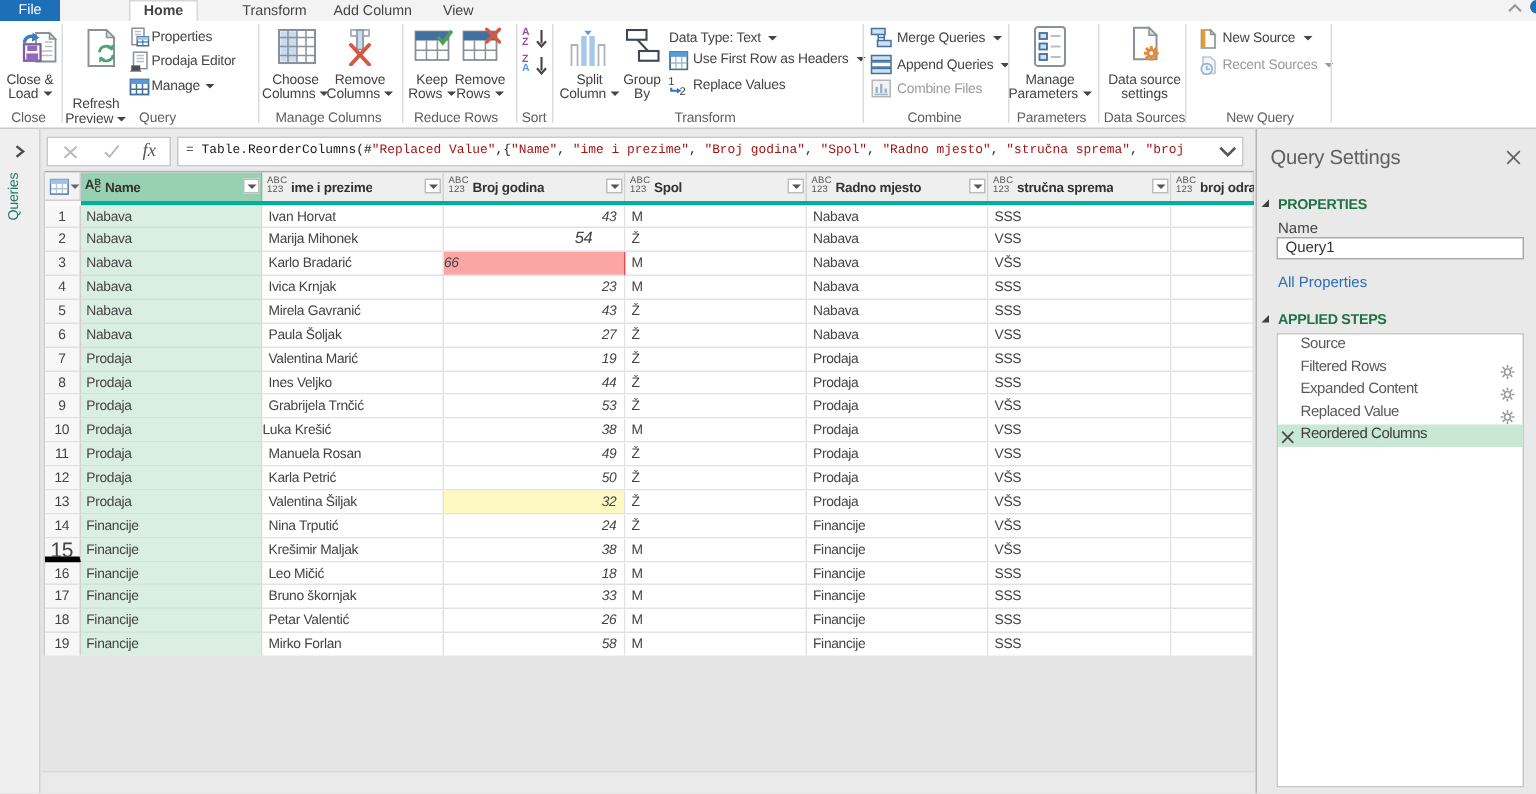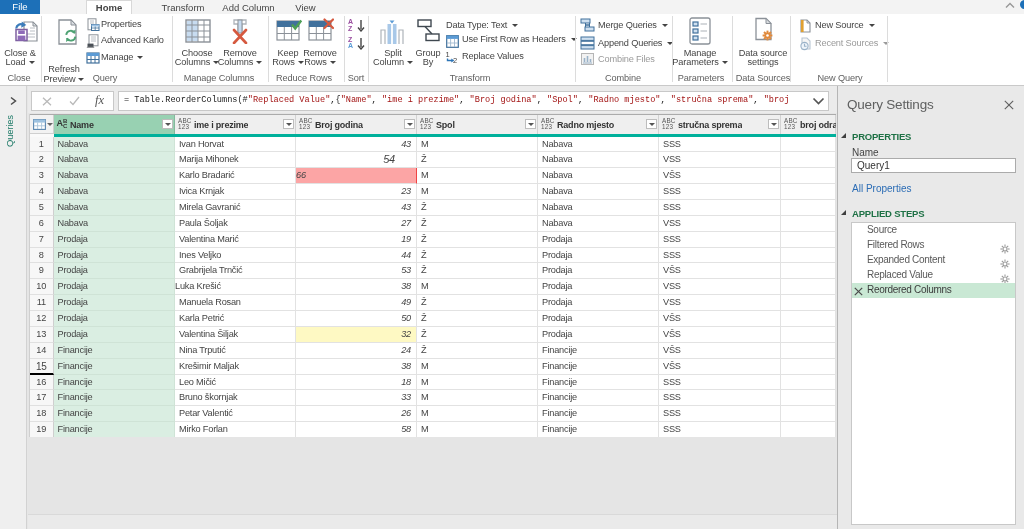--- a/index.html
+++ b/index.html
@@ -69,21 +69,21 @@
 <div class="abs" style="left:86px;top:33.5px;width:14px;height:14px;"><svg width="14" height="14" viewBox="0 0 14 14">
       <rect x="3" y="0.8" width="9" height="11" fill="#fff" stroke="#8b9198" stroke-width="1"></rect>
       <rect x="1.5" y="9.6" width="6" height="3.2" fill="#4a5057"></rect>
       <path d="M1.5 12.8 l-1 0.8 h8 l-1-0.8 z" fill="#30343a"></path>
       <g stroke="#b9bec4" stroke-width="1">
         <line x1="5" y1="3" x2="10" y2="3"></line>
         <line x1="5" y1="5" x2="10" y2="5"></line>
         <line x1="5" y1="7" x2="10" y2="7"></line>
       </g>
     </svg></div>
-<div class="srow" style="left:101px;top:34.5px;color:#444;">Advanced Karlo</div>
+<div class="srow" style="left:101px;top:34.5px;color:#444;">Prodaja Editor</div>
 <div class="abs" style="left:86px;top:51px;width:14px;height:14px;"><svg width="14" height="14" viewBox="0 0 14 14">
       <rect x="1" y="2" width="12" height="10" fill="#fff" stroke="#41719c" stroke-width="1.2"></rect>
       <rect x="1" y="2" width="12" height="3" fill="#5b9bd5"></rect>
       <g stroke="#41719c" stroke-width="1">
         <line x1="5" y1="5" x2="5" y2="12"></line>
         <line x1="9" y1="5" x2="9" y2="12"></line>
         <line x1="1" y1="8.5" x2="13" y2="8.5"></line>
       </g>
     </svg></div>
 <div class="srow" style="left:101px;top:52px;color:#444;">Manage<span class="tri-d" style="margin-left:4px;border-top-color:#444"></span></div>
@@ -464,21 +464,21 @@
 <div class="abs" style="left:0;top:0;width:23.5px;height:100%;background:#f7f7f7;border-right:1px solid #cfcfcf;border-bottom:1px solid #e0e0e0;box-sizing:border-box;text-align:center;font-size:9.2px;letter-spacing:-0.2px;color:#444;line-height:15.5px;">14</div>
 <div class="abs" style="left:23.5px;top:0;width:121px;height:100%;background:#daeee2;border-right:1px solid #cfe3d6;border-bottom:1px solid #cfe3d6;box-sizing:border-box;font-size:9.2px;letter-spacing:-0.2px;color:#444;line-height:15.5px;padding-left:4px;">Financije</div>
 <div class="abs" style="left:145px;top:0;width:121px;height:100%;background:#fff;border-right:1px solid #e2e2e2;border-bottom:1px solid #e2e2e2;box-sizing:border-box;font-size:9.2px;letter-spacing:-0.2px;color:#444;line-height:15.5px;padding-left:4px;white-space:nowrap;">Nina Trputić</div>
 <div class="abs" style="left:266px;top:0;width:121px;height:100%;background:#fff;border-right:1px solid #e2e2e2;border-bottom:1px solid #e2e2e2;box-sizing:border-box;font-size:9.2px;letter-spacing:-0.2px;color:#444;line-height:15.5px;font-style:italic;text-align:right;padding-right:5px;white-space:nowrap;">24</div>
 <div class="abs" style="left:387px;top:0;width:121px;height:100%;background:#fff;border-right:1px solid #e2e2e2;border-bottom:1px solid #e2e2e2;box-sizing:border-box;font-size:9.2px;letter-spacing:-0.2px;color:#444;line-height:15.5px;padding-left:4px;white-space:nowrap;">Ž</div>
 <div class="abs" style="left:508px;top:0;width:121px;height:100%;background:#fff;border-right:1px solid #e2e2e2;border-bottom:1px solid #e2e2e2;box-sizing:border-box;font-size:9.2px;letter-spacing:-0.2px;color:#444;line-height:15.5px;padding-left:4px;white-space:nowrap;">Financije</div>
 <div class="abs" style="left:629px;top:0;width:122px;height:100%;background:#fff;border-right:1px solid #e2e2e2;border-bottom:1px solid #e2e2e2;box-sizing:border-box;font-size:9.2px;letter-spacing:-0.2px;color:#444;line-height:15.5px;padding-left:4px;white-space:nowrap;">VŠS</div>
 <div class="abs" style="left:751px;top:0;width:55px;height:100%;background:#fff;border-right:1px solid #e2e2e2;border-bottom:1px solid #e2e2e2;box-sizing:border-box;font-size:9.2px;letter-spacing:-0.2px;color:#444;line-height:15.5px;padding-left:4px;white-space:nowrap;"></div>
 </div>
 <div class="abs" style="left:0;top:243.68px;width:806px;height:15.87px;">
-<div class="abs" style="left:0;top:0;width:23.5px;height:100%;background:#f7f7f7;border-right:1px solid #cfcfcf;border-bottom:2px solid #000000;box-sizing:border-box;text-align:center;font-size:10px;letter-spacing:-0.2px;color:#444;line-height:15.5px;">15</div>
+<div class="abs" style="left:0;top:0;width:23.5px;height:100%;background:#f7f7f7;border-right:1px solid #cfcfcf;border-bottom:4px solid #000000;box-sizing:border-box;text-align:center;font-size:14px;letter-spacing:-0.2px;color:#444;line-height:15.5px;">15</div>
 <div class="abs" style="left:23.5px;top:0;width:121px;height:100%;background:#daeee2;border-right:1px solid #cfe3d6;border-bottom:1px solid #cfe3d6;box-sizing:border-box;font-size:9.2px;letter-spacing:-0.2px;color:#444;line-height:15.5px;padding-left:4px;">Financije</div>
 <div class="abs" style="left:145px;top:0;width:121px;height:100%;background:#fff;border-right:1px solid #e2e2e2;border-bottom:1px solid #e2e2e2;box-sizing:border-box;font-size:9.2px;letter-spacing:-0.2px;color:#444;line-height:15.5px;padding-left:4px;white-space:nowrap;">Krešimir Maljak</div>
 <div class="abs" style="left:266px;top:0;width:121px;height:100%;background:#fff;border-right:1px solid #e2e2e2;border-bottom:1px solid #e2e2e2;box-sizing:border-box;font-size:9.2px;letter-spacing:-0.2px;color:#444;line-height:15.5px;font-style:italic;text-align:right;padding-right:5px;white-space:nowrap;">38</div>
 <div class="abs" style="left:387px;top:0;width:121px;height:100%;background:#fff;border-right:1px solid #e2e2e2;border-bottom:1px solid #e2e2e2;box-sizing:border-box;font-size:9.2px;letter-spacing:-0.2px;color:#444;line-height:15.5px;padding-left:4px;white-space:nowrap;">M</div>
 <div class="abs" style="left:508px;top:0;width:121px;height:100%;background:#fff;border-right:1px solid #e2e2e2;border-bottom:1px solid #e2e2e2;box-sizing:border-box;font-size:9.2px;letter-spacing:-0.2px;color:#444;line-height:15.5px;padding-left:4px;white-space:nowrap;">Financije</div>
 <div class="abs" style="left:629px;top:0;width:122px;height:100%;background:#fff;border-right:1px solid #e2e2e2;border-bottom:1px solid #e2e2e2;box-sizing:border-box;font-size:9.2px;letter-spacing:-0.2px;color:#444;line-height:15.5px;padding-left:4px;white-space:nowrap;">VŠS</div>
 <div class="abs" style="left:751px;top:0;width:55px;height:100%;background:#fff;border-right:1px solid #e2e2e2;border-bottom:1px solid #e2e2e2;box-sizing:border-box;font-size:9.2px;letter-spacing:-0.2px;color:#444;line-height:15.5px;padding-left:4px;white-space:nowrap;"></div>
 </div>
 <div class="abs" style="left:0;top:259.55px;width:806px;height:15.87px;">
 <div class="abs" style="left:0;top:0;width:23.5px;height:100%;background:#f7f7f7;border-right:1px solid #cfcfcf;border-bottom:1px solid #e0e0e0;box-sizing:border-box;text-align:center;font-size:9.2px;letter-spacing:-0.2px;color:#444;line-height:15.5px;">16</div>

